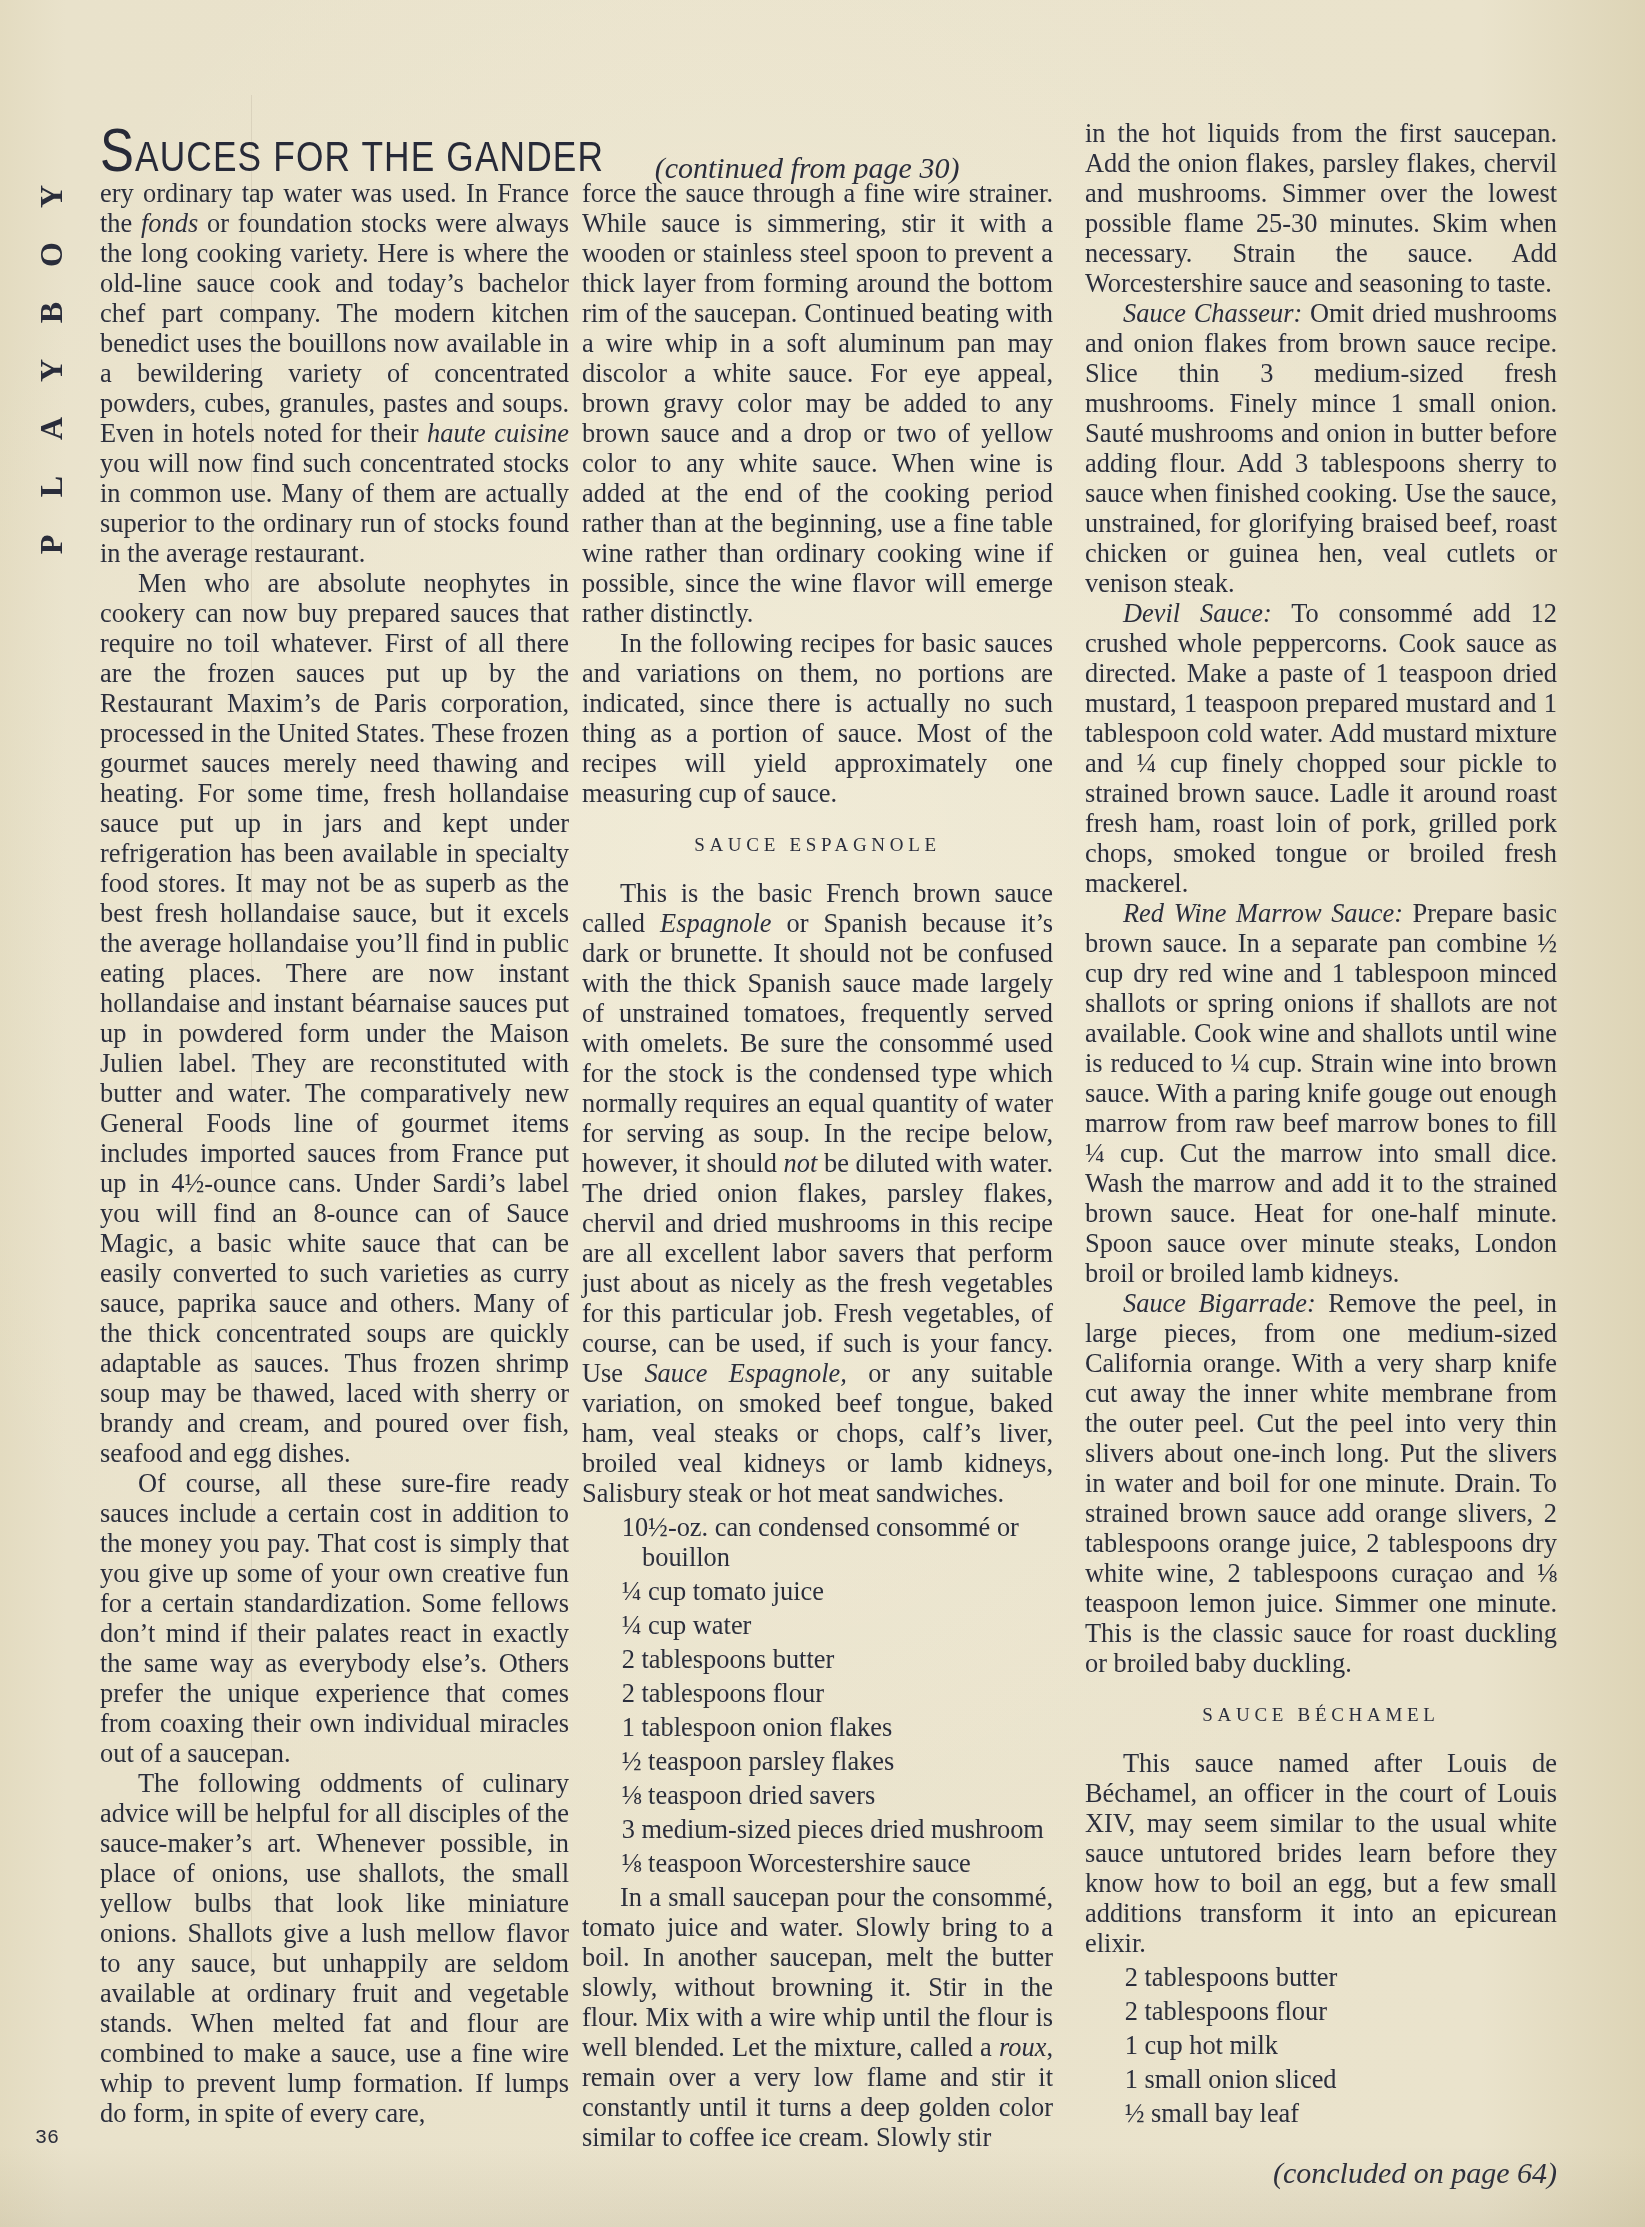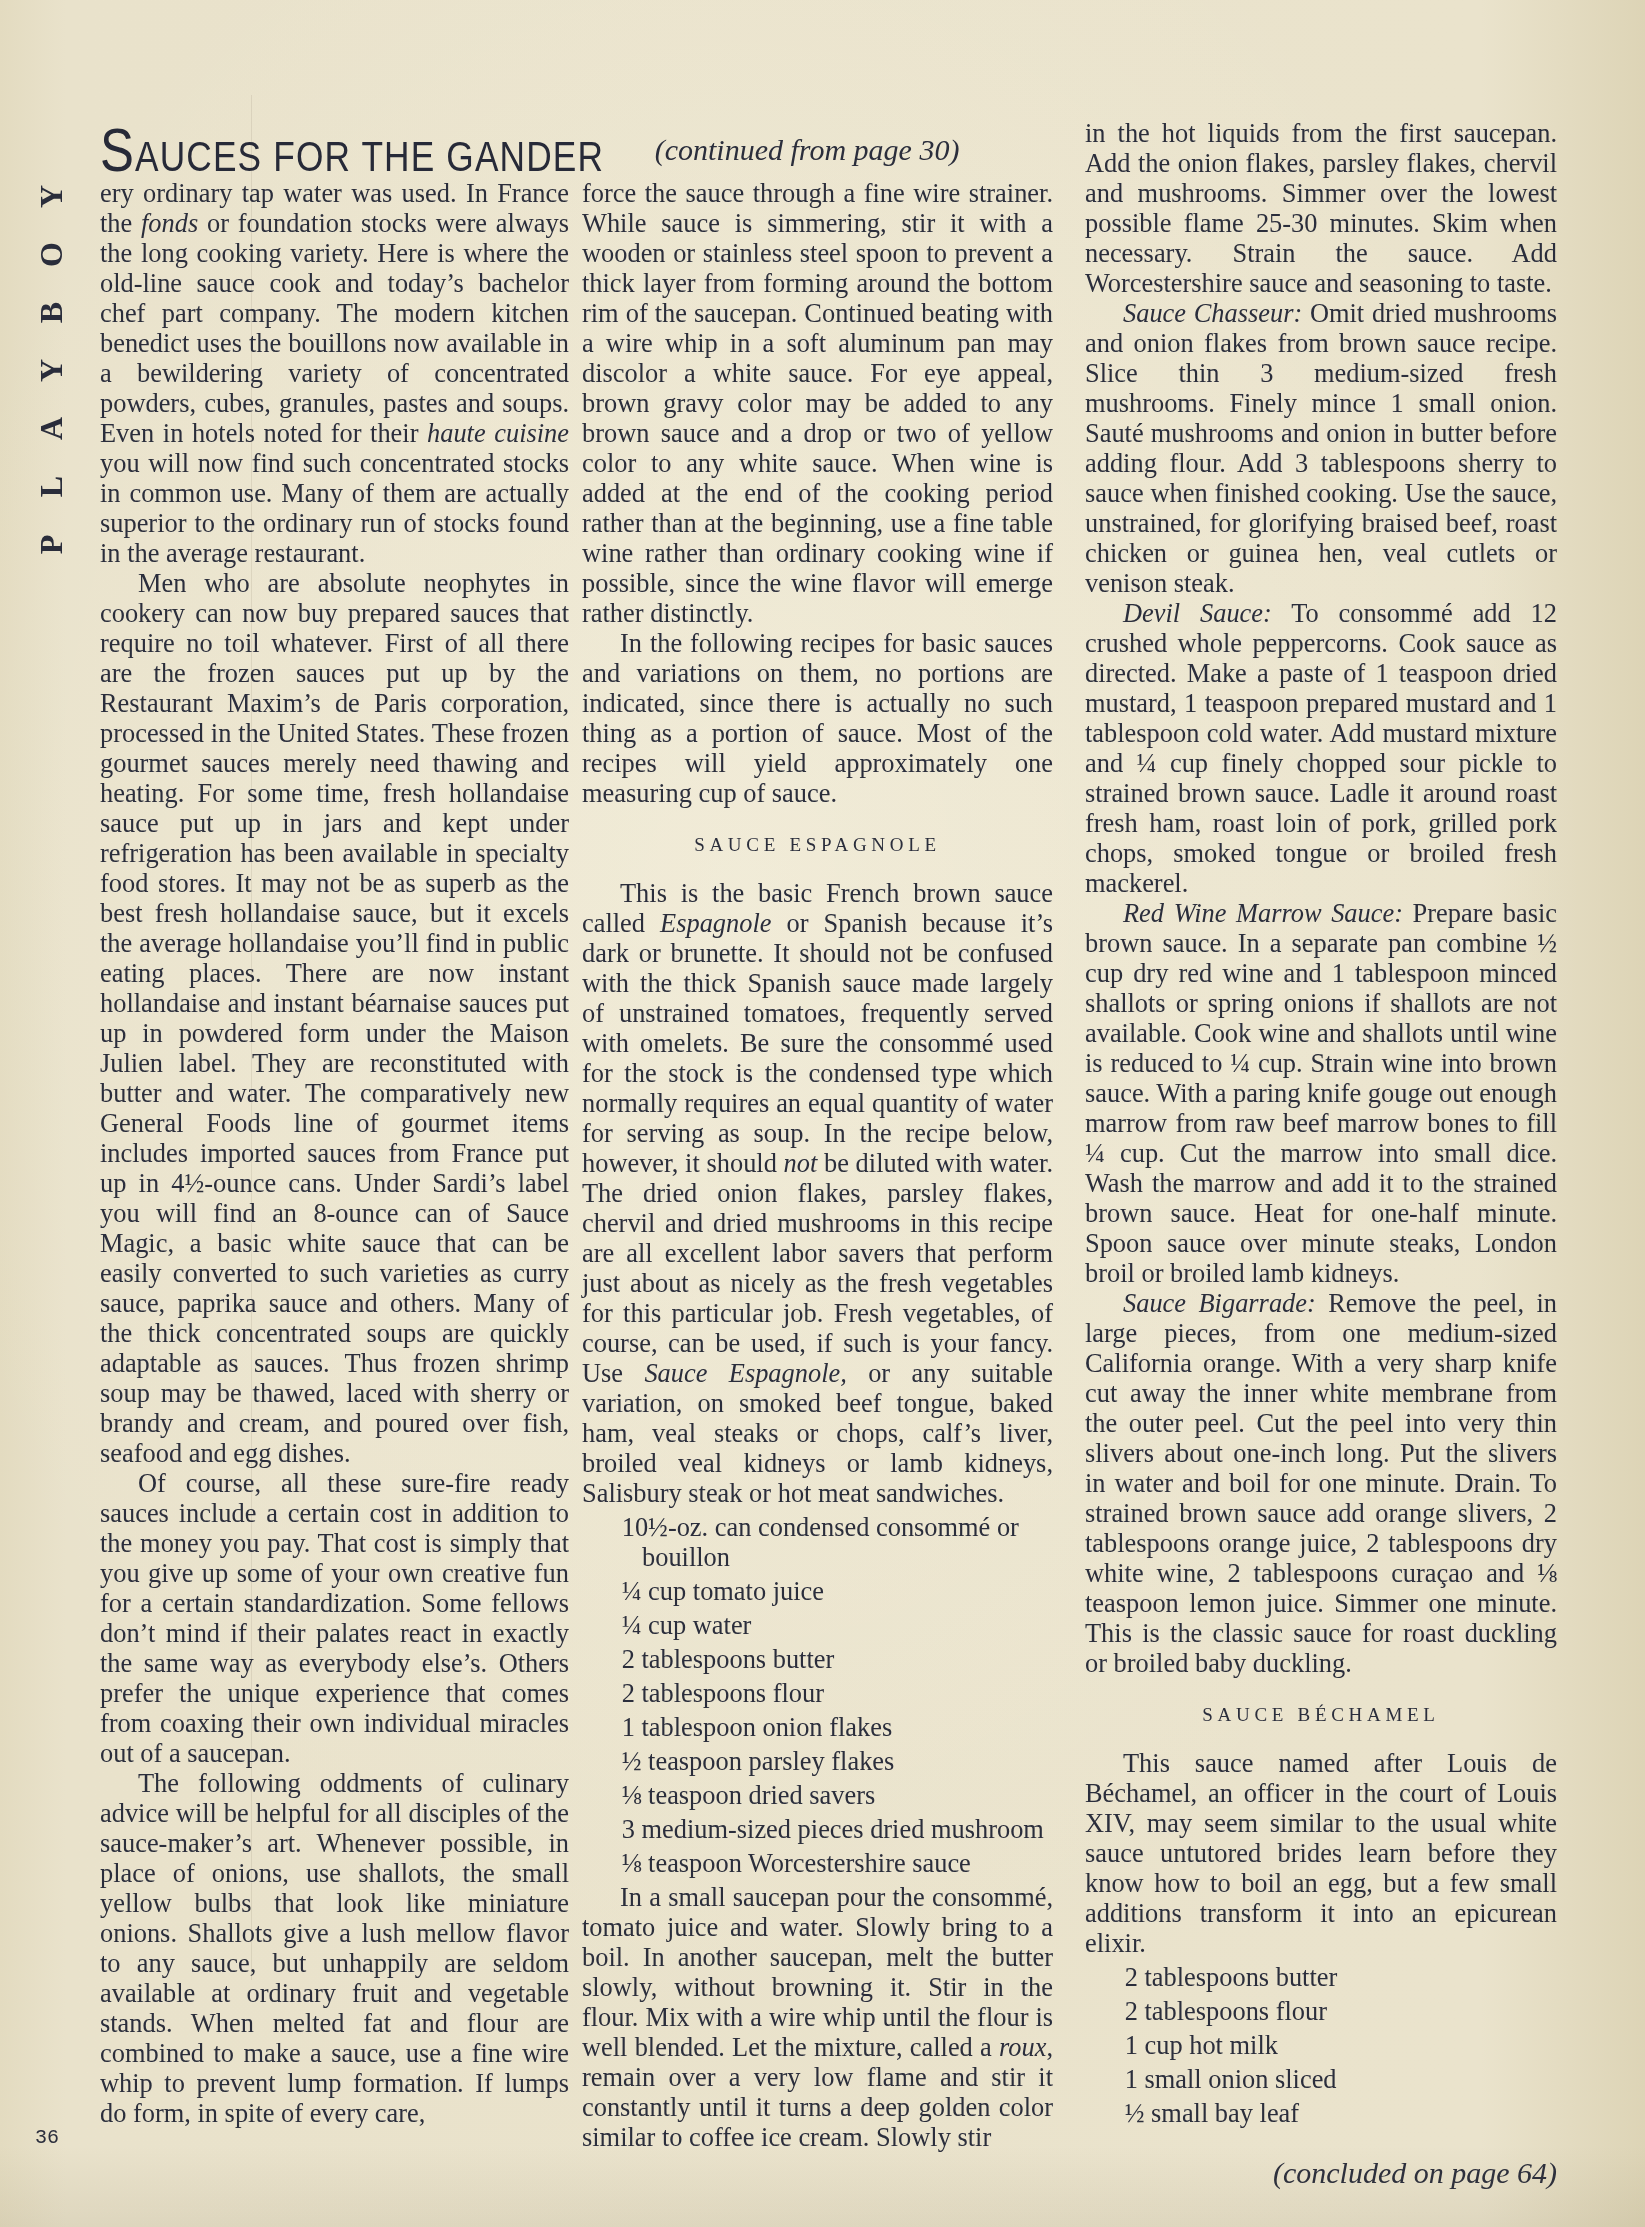--- a/index.html
+++ b/index.html
@@ -26,21 +26,21 @@
   
   .spine{position:absolute;left:20.3px;top:167px;width:62px;}
   .spine-letter{
     width:62px;height:58px;display:flex;align-items:center;justify-content:center;
     font-family:"Liberation Serif", serif;font-weight:700;font-size:32px;color:#2a2d3b;
   }
   .spine-letter span{display:block;transform:rotate(-90deg);}
   
   .title-row{
     position:absolute;left:100px;top:114px;width:970px;height:71px;
-    display:flex;align-items:center;white-space:nowrap;
+    display:flex;align-items:flex-end;white-space:nowrap;
   }
   .title-main{
     display:inline-block;transform:scaleX(0.82);transform-origin:left bottom;
     font-family:"Liberation Sans", sans-serif;font-weight:400;color:#272a38;
     font-size:43px;letter-spacing:1.4px;
   }
   .title-main .bigS{font-size:62px;letter-spacing:1.4px;}
   .title-cont{
     font-family:"Liberation Serif", serif;font-style:italic;font-size:30px;
     margin-left:-60px;color:#2b2e3c;

